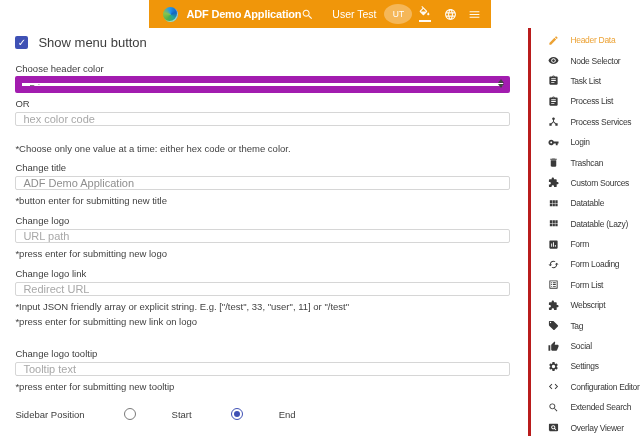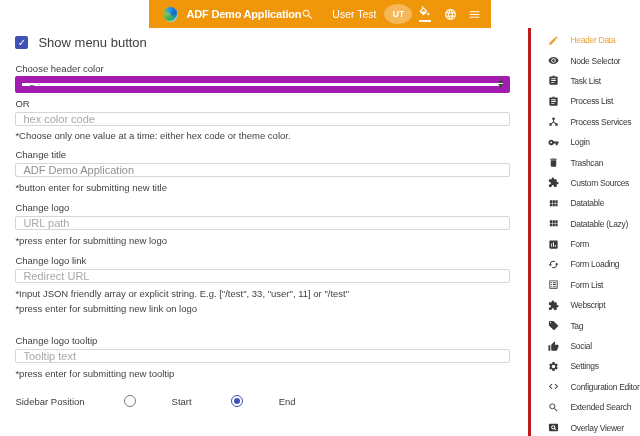--- a/index.html
+++ b/index.html
@@ -13,21 +13,21 @@
   .logo { width:15px; height:15px; border-radius:50%;
     background:conic-gradient(from 210deg,#4caf50,#8bc34a,#2196f3,#1565c0,#26a69a,#4caf50);
     box-shadow:inset -1px -1px 0 rgba(255,255,255,.55); flex:none; }
   .appbar-title { color:#fff; font-size:11px; font-weight:bold; letter-spacing:-0.2px;
     margin-left:9px; }
   .appbar-spacer { flex:1; }
   .hicon { width:13px; height:13px; color:rgba(255,255,255,.95); flex:none; }
   .hicon svg { width:100%; height:100%; display:block; fill:currentColor; }
   .appbar-user { color:#fff; font-size:10.5px; margin:0 8px 0 18px; }
   .avatar { width:28px; height:20px; border-radius:50%; background:rgba(255,255,255,.32);
-    color:#fff; font-size:8.5px; font-weight:bold; display:flex; align-items:center;
+    color:#fff; font-size:8.5px; font-weight:normal; display:flex; align-items:center;
     justify-content:center; margin-right:6px; }
   .bucket-wrap { display:flex; flex-direction:column; align-items:center; margin-right:13px; }
   .bucket-bar { width:12px; height:2px; background:rgba(255,255,255,.95); margin-top:1px; }
   .globe { margin-right:11px; }
 
   
   .page { flex:1; display:flex; min-height:0; }
   .main { width:528px; flex:none; padding:7px 18px 0 15px; overflow:hidden; }
   .rightnav { flex:1; border-left:3px solid #b91c1c; padding-top:2px; overflow:hidden; }
 
@@ -122,21 +122,21 @@
       <div class="field-label">Choose header color</div>
       <div class="select-wrap">
         <select class="hdr-select"><option>Primary</option></select>
         <span class="spinner">
             <i class="up"></i>
             <i class="down"></i>
           </span>
       </div>
       <div class="or-label">OR</div>
       <input class="text-input" type="text" placeholder="hex color code" style="">
-      <div class="hint" style="margin-top:3px">*Choose only one value at a time: either hex code or theme color.</div>
+      <div class="hint" style="margin-top:16px">*Choose only one value at a time: either hex code or theme color.</div>
 
       <div class="field-label mt8">Change title</div>
       <input class="text-input" type="text" value="ADF Demo Application" style="">
       <div class="hint">*button enter for submitting new title</div>
 
       <div class="field-label mt9">Change logo</div>
       <input class="text-input" type="text" placeholder="URL path" style="">
       <div class="hint">*press enter for submitting new logo</div>
 
       <div class="field-label mt9">Change logo link</div>

